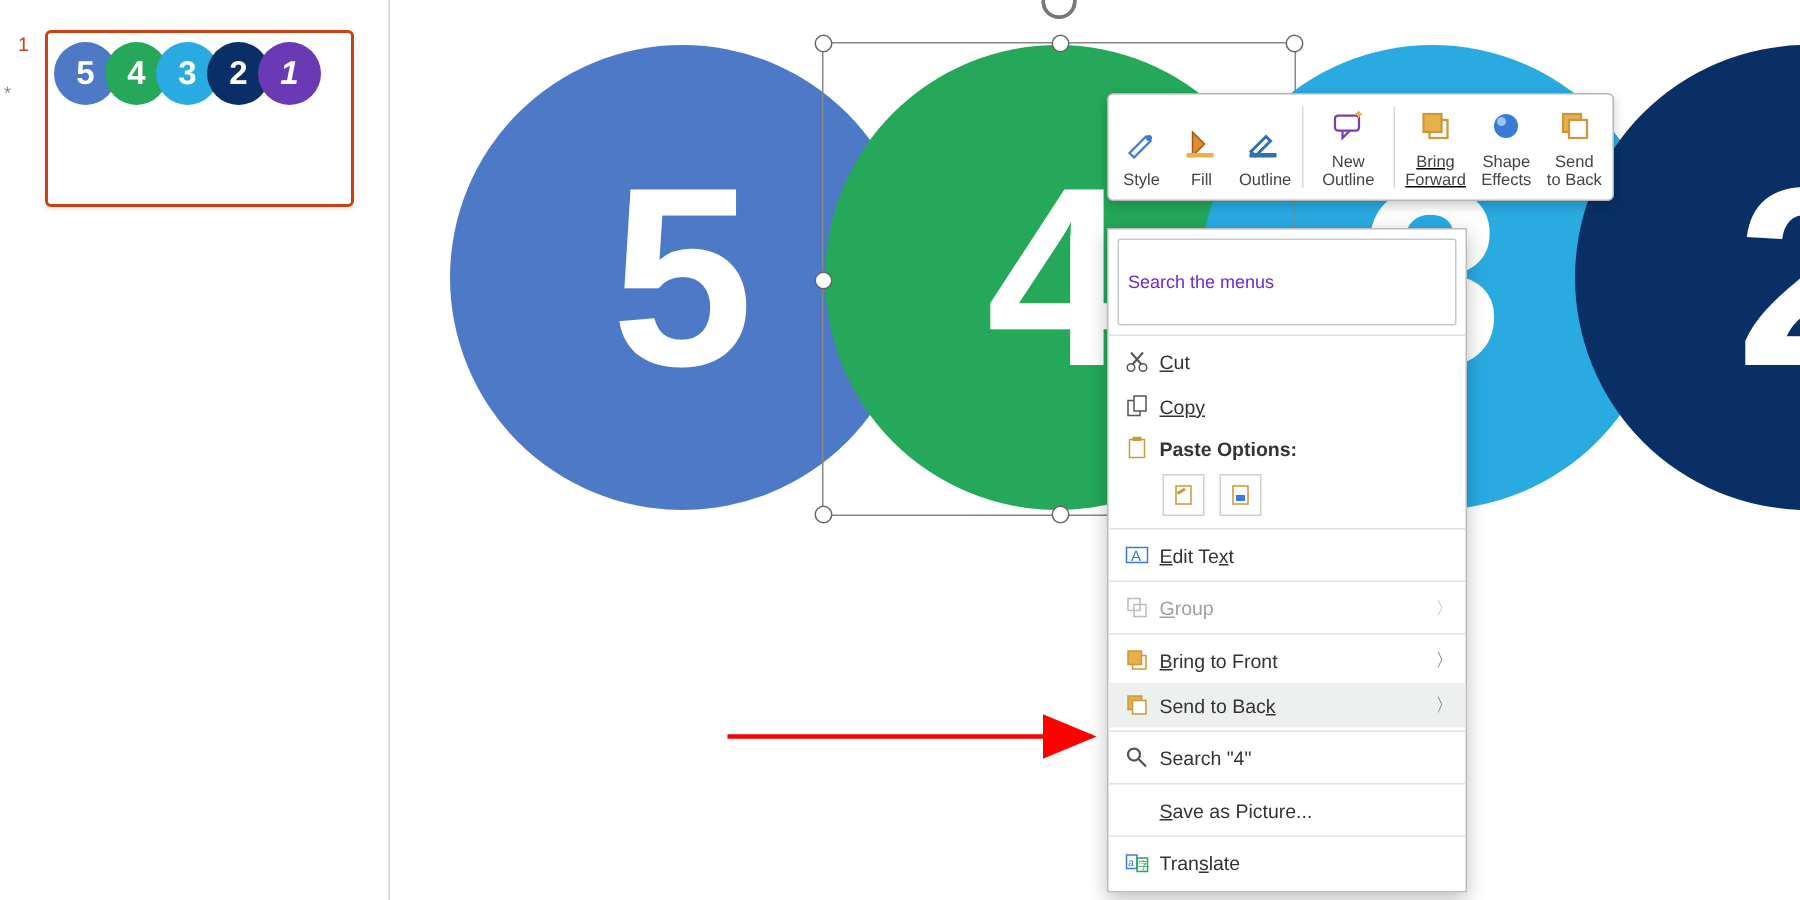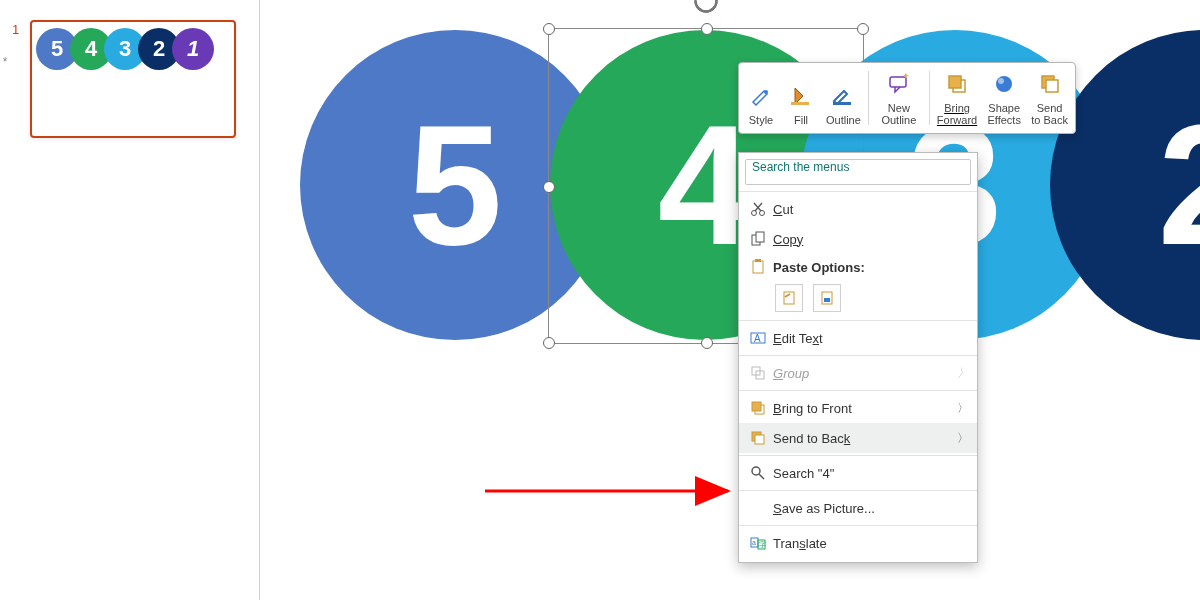--- a/index.html
+++ b/index.html
@@ -154,36 +154,36 @@
     font-size: 13px;
     color: #333;
     padding-bottom: 4px;
   }
   .ctx .search {
     margin: 6px;
     border: 1px solid #c8c8c8;
     border-radius: 2px;
     height: 24px;
     display: flex;
-    align-items: flex-start;
-    padding: 0 6px;
-    color: #0f766e;
+    align-items: center;
+    padding: 16px 6px;
+    color: #6d28d9;
     font-size: 12px;
     background:#fff;
   }
   .ctx .sep { height:1px; background:#e2e2e2; margin:2px 0; }
   .ctx .item {
     display: flex;
     align-items: center;
     height: 30px;
     padding: 0 8px 0 8px;
     position: relative;
   }
   .ctx .item:hover, .ctx .item.hovered { background:#eef0f0; }
-  .ctx .item.disabled { color:#a0a0a0;font-style:italic; }
+  .ctx .item.disabled { color:#a0a0a0; }
   .ctx .item .ic {
     width: 22px;
     display:flex;
     align-items:center;
     justify-content:center;
     flex-shrink:0;
   }
   .ctx .item .txt { flex:1; padding-left:4px; }
   .ctx .item .arr {
     color:#666;

